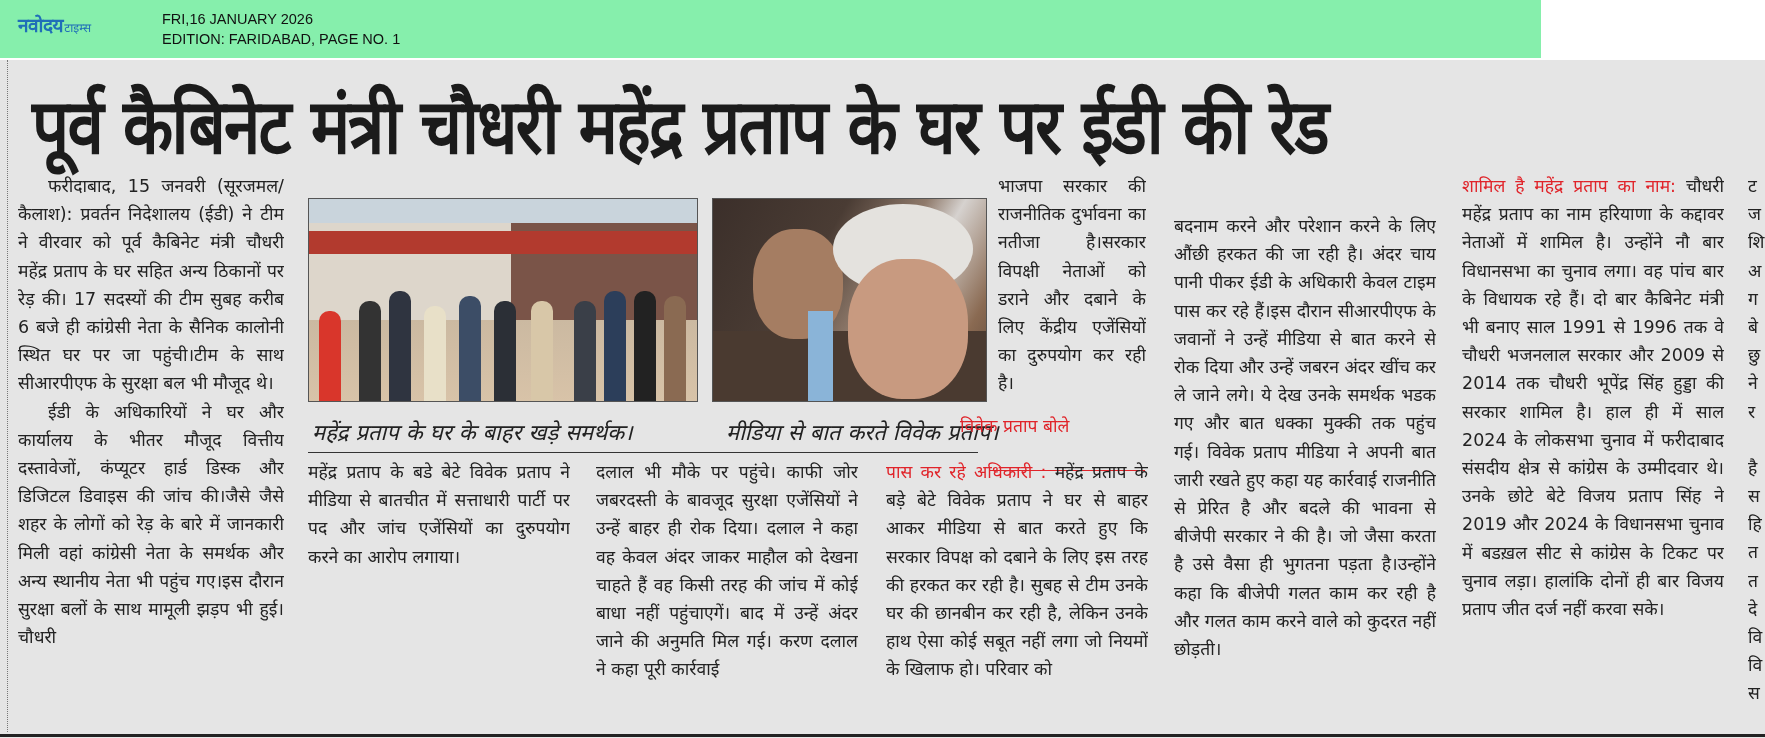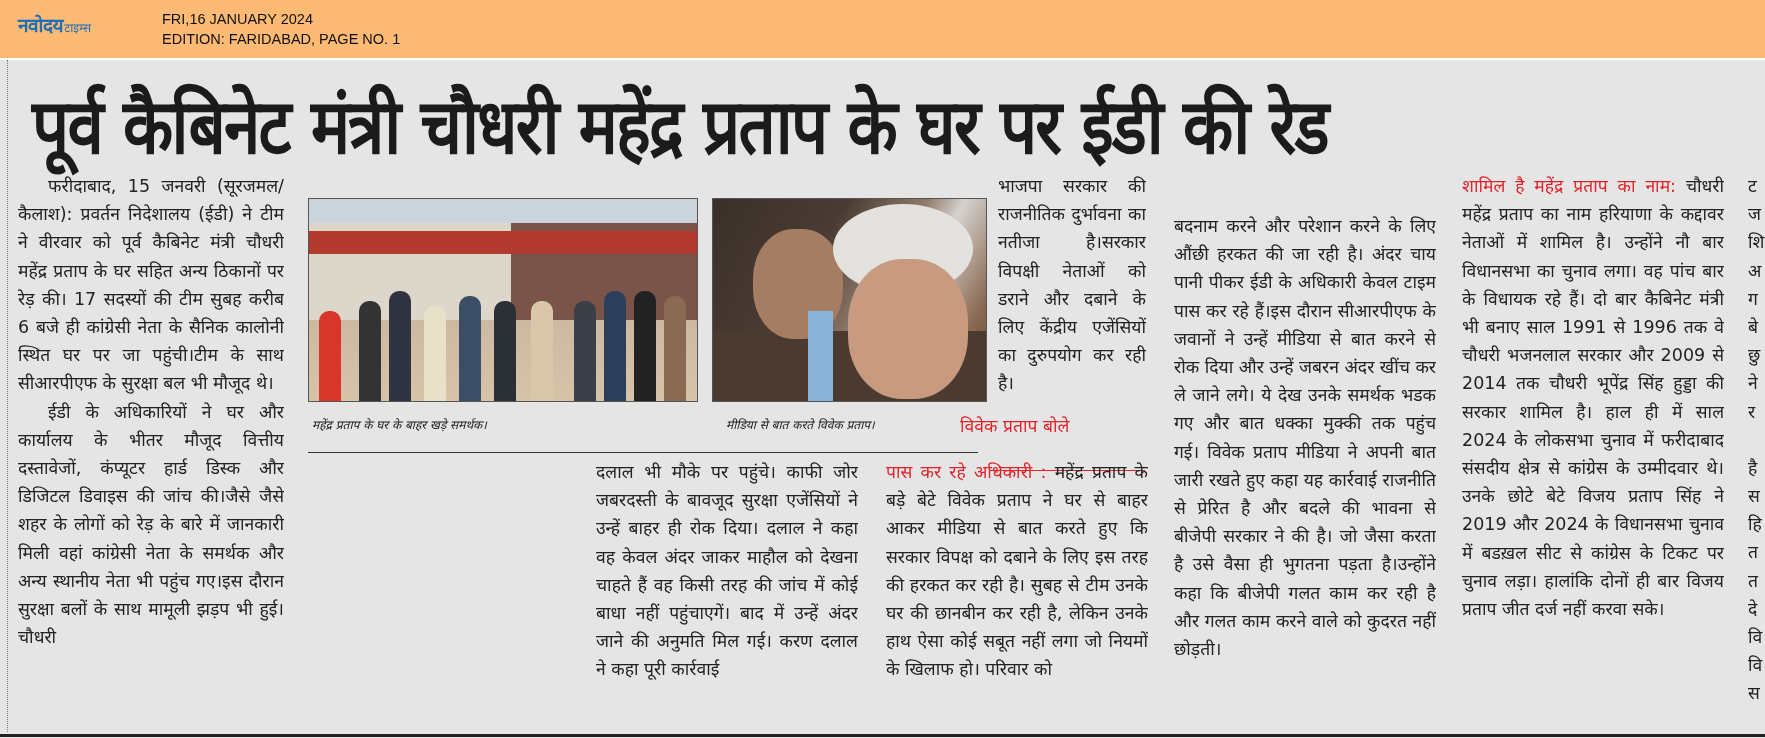--- a/index.html
+++ b/index.html
@@ -1,21 +1,21 @@
 <!DOCTYPE html>
 <html><head>
 <meta charset="utf-8">
 <style>
   * { box-sizing: border-box; margin: 0; padding: 0; }
   html, body { width: 1765px; height: 738px; overflow: hidden; background: #ffffff; }
   body { position: relative; font-family: "DejaVu Sans", sans-serif; color: #1a1a1a; }
 
   .topbar {
-    position: absolute; left: 0; top: 0; width: 1765px; height: 58px;
-    background: #fdba74;
+    position: absolute; left: 0; top: 0; width: 1541px; height: 58px;
+    background: #86efac;
   }
   .logo { position: absolute; left: 18px; top: 12px; display: flex; align-items: baseline; }
   .logo-main { color: #1f6fb8; font-weight: bold; font-size: 19px; letter-spacing: -0.5px; font-family: "DejaVu Sans", sans-serif; }
   .logo-sub { color: #1f6fb8; font-size: 12px; margin-left: 1px; font-family: "DejaVu Sans", sans-serif; text-align: right; }
   .meta { position: absolute; left: 162px; top: 9px; font-family: "Liberation Sans", sans-serif; font-size: 14.5px; line-height: 20px; color: #111; }
 
   .page {
     position: absolute; left: 0; top: 60px; width: 1765px; height: 680px; background: #e5e5e5;
   }
   .left-rule { position: absolute; left: 7px; top: 0; width: 0; height: 672px; border-left: 1px dotted #777; }
@@ -59,35 +59,35 @@
     background: linear-gradient(120deg, #3b2f2a 0%, #4a3c34 35%, #8f7a6b 55%, #d6d2cf 65%, #8a6a52 85%, #5a4537 100%);
   }
   .photo2 .face1 { position: absolute; left: 40px; top: 30px; width: 90px; height: 110px; border-radius: 45%; background: #a57d62; }
   .photo2 .hair2 { position: absolute; left: 120px; top: 5px; width: 140px; height: 90px; border-radius: 50%; background: #e4e2de; }
   .photo2 .face2 { position: absolute; left: 135px; top: 60px; width: 120px; height: 140px; border-radius: 45%; background: #c89a80; }
   .photo2 .coat { position: absolute; left: 0; bottom: 0; width: 275px; height: 70px; background: #4a3a30; }
   .photo2 .blue { position: absolute; left: 95px; bottom: 0; width: 25px; height: 90px; background: #8ab4d8; }
 
   .caption {
     position: absolute; font-family: "DejaVu Serif", serif; font-style: italic;
-    font-size: 12px; color: #222; top: 356px; white-space: nowrap;
+    font-size: 22px; color: #222; top: 356px; white-space: nowrap;
   }
   .hrule { position: absolute; height: 1px; background: #333; }
   .redrule { position: absolute; height: 1px; background: #e0242a; }
 </style>
 </head>
 <body>
 
 <div class="topbar">
   <div class="logo">
     <span class="logo-main">नवोदय</span>
     <span class="logo-sub">टाइम्स</span>
   </div>
   <div class="meta">
-    <div>FRI,16 JANUARY 2024</div>
+    <div>FRI,16 JANUARY 2026</div>
     <div>EDITION: FARIDABAD, PAGE NO. 1</div>
   </div>
 </div>
 
 <div class="page">
   <div class="left-rule"></div>
 
   <h1 class="headline">पूर्व कैबिनेट मंत्री चौधरी महेंद्र प्रताप के घर पर ईडी की रेड</h1>
 
   <div class="col" style="left:18px; top:112px; width:266px; height:560px;">
@@ -114,20 +114,21 @@
     <div class="blue"></div>
     <div class="hair2"></div>
     <div class="face2"></div>
   </div>
 
   <div class="caption" style="left:312px;">महेंद्र प्रताप के घर के बाहर खड़े समर्थक।</div>
   <div class="caption" style="left:702px;margin-left:24px;">मीडिया से बात करते विवेक प्रताप।</div>
   <div class="hrule" style="left:308px; top:392px; width:670px;"></div>
 
   <div class="col" style="left:308px; top:398px; width:262px; height:274px;">
+    <p>महेंद्र प्रताप के बडे बेटे विवेक प्रताप ने मीडिया से बातचीत में सत्ताधारी पार्टी पर पद और जांच एजेंसियों का दुरुपयोग करने का आरोप लगाया।</p>
   </div>
 
   <div class="col" style="left:596px; top:398px; width:262px; height:274px;">
     <p>दलाल भी मौके पर पहुंचे। काफी जोर जबरदस्ती के बावजूद सुरक्षा एजेंसियों ने उन्हें बाहर ही रोक दिया। दलाल ने कहा वह केवल अंदर जाकर माहौल को देखना चाहते हैं वह किसी तरह की जांच में कोई बाधा नहीं पहुंचाएगें। बाद में उन्हें अंदर जाने की अनुमति मिल गई। करण दलाल ने कहा पूरी कार्रवाई</p>
   </div>
 
   <div class="col" style="left:998px; top:112px; width:148px; height:280px;">
     <p>भाजपा सरकार की राजनीतिक दुर्भावना का नतीजा है।सरकार विपक्षी नेताओं को डराने और दबाने के लिए केंद्रीय एजेंसियों का दुरुपयोग कर रही है।</p>
   </div>
   <div class="col" style="left:960px; top:352px; width:186px; height:60px; text-align:right;">

